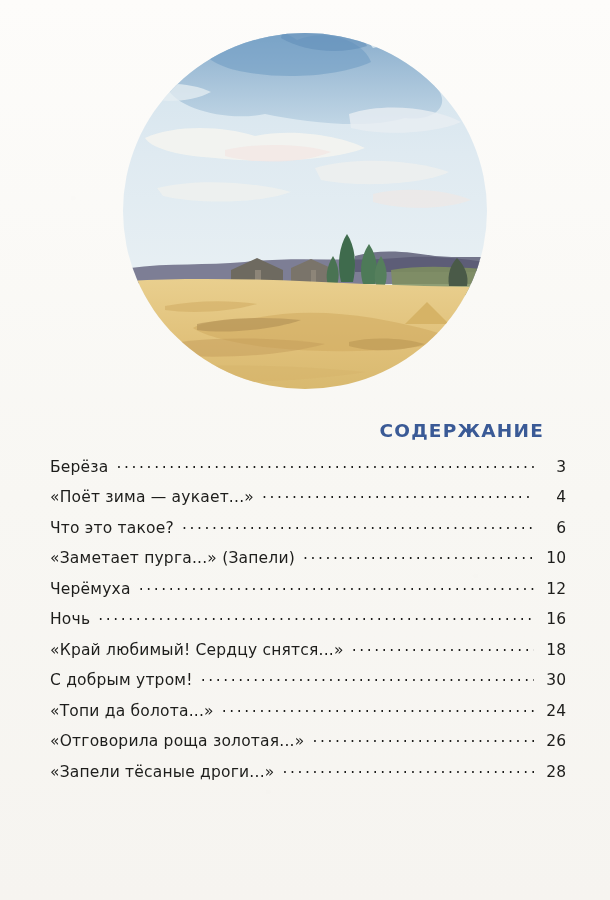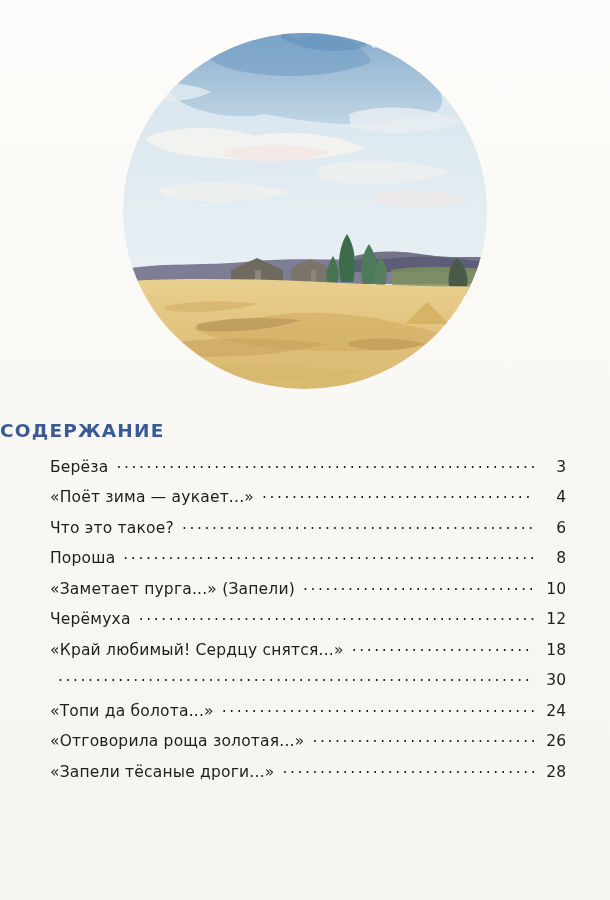--- a/index.html
+++ b/index.html
@@ -32,21 +32,21 @@
     width: 400px;
     height: 372px;
     display: block;
   }
   
   .toc-title {
     position: absolute;
     top: 420px;
     left: 0;
     width: 544px;
-    text-align: left;
+    text-align: right;
     color: #3a5a96;
     font-size: 18.5px;
     font-weight: bold;
     letter-spacing: 1.2px;
   }
   
   .toc-list {
     position: absolute;
     top: 456px;
     left: 50px;
@@ -199,46 +199,47 @@
       <span class="toc-dots"></span>
       <span class="toc-page">4</span>
     </div>
 
     <div class="toc-row">
       <span class="toc-label">Что это такое?</span>
       <span class="toc-dots"></span>
       <span class="toc-page">6</span>
     </div>
 
-    <div class="toc-row">
-      <span class="toc-label">Пороша</span>
-      <span class="toc-dots"></span>
-      <span class="toc-page">8</span>
-    </div>
 
     <div class="toc-row">
       <span class="toc-label">«Заметает пурга...» (Запели)</span>
       <span class="toc-dots"></span>
       <span class="toc-page">10</span>
     </div>
 
     <div class="toc-row">
       <span class="toc-label">Черёмуха</span>
       <span class="toc-dots"></span>
       <span class="toc-page">12</span>
     </div>
 
+    <div class="toc-row">
+      <span class="toc-label">Ночь</span>
+      <span class="toc-dots"></span>
+      <span class="toc-page">16</span>
+    </div>
 
     <div class="toc-row">
       <span class="toc-label">«Край любимый! Сердцу снятся...»</span>
       <span class="toc-dots"></span>
       <span class="toc-page">18</span>
     </div>
 
     <div class="toc-row">
+      <span class="toc-label">С добрым утром!</span>
       <span class="toc-dots"></span>
       <span class="toc-page">30</span>
     </div>
 
 
     <div class="toc-row">
       <span class="toc-label">«Топи да болота...»</span>
       <span class="toc-dots"></span>
       <span class="toc-page">24</span>
     </div>

